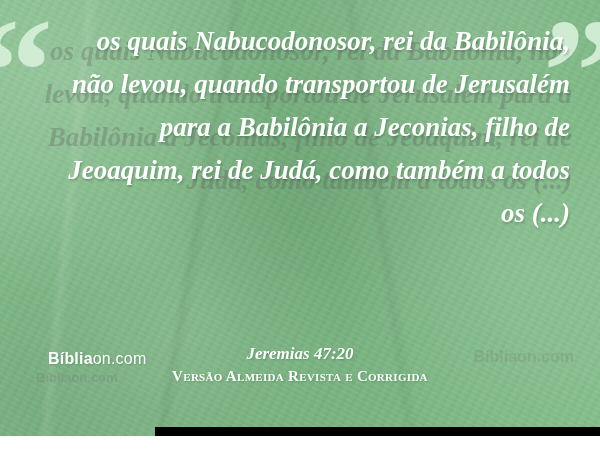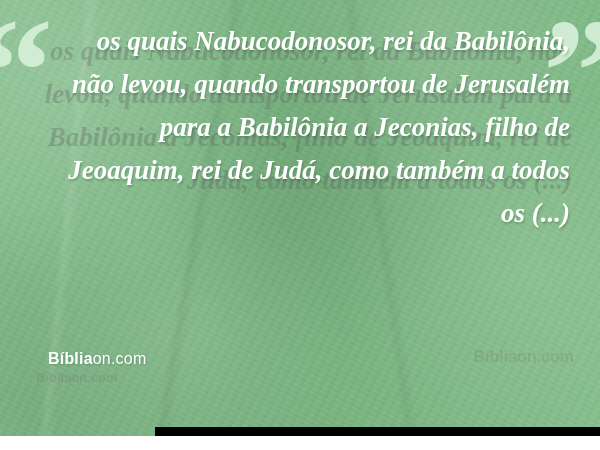--- a/index.html
+++ b/index.html
@@ -204,17 +204,21 @@
   <div id="footer">
 
     <div id="brand-ghost">Bíbliaon.com</div>
 
     <div id="brand-ghost-2">Bíbliaon.com</div>
 
     <div id="brand">
       <span class="brand-strong">Bíblia</span><span class="brand-light">on.com</span>
     </div>
 
+    <div id="citation">
+      <div id="verse-reference">Jeremias 47:20</div>
+      <div id="verse-version">Versão Almeida Revista e Corrigida</div>
+    </div>
 
     <div id="bottom-bar"></div>
   </div>
 
 </div>
 
 </body></html>

